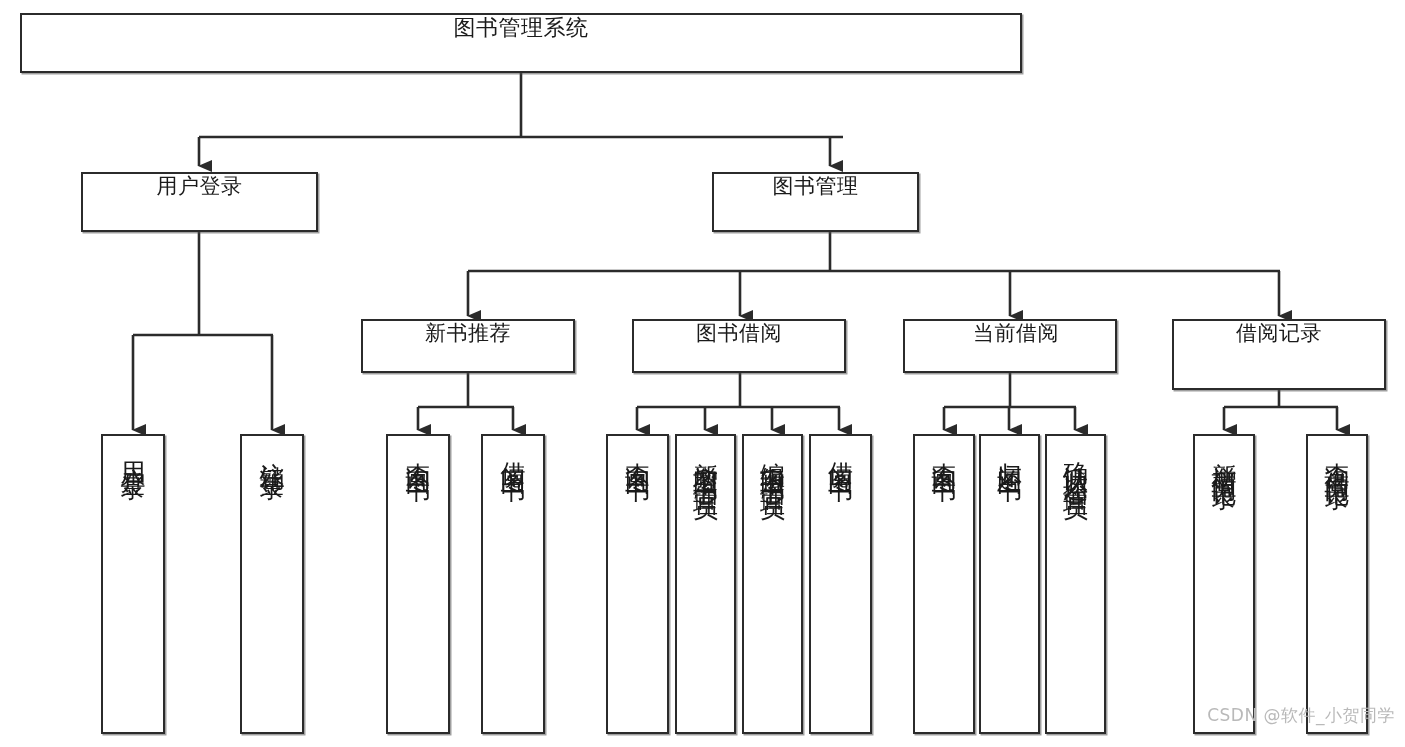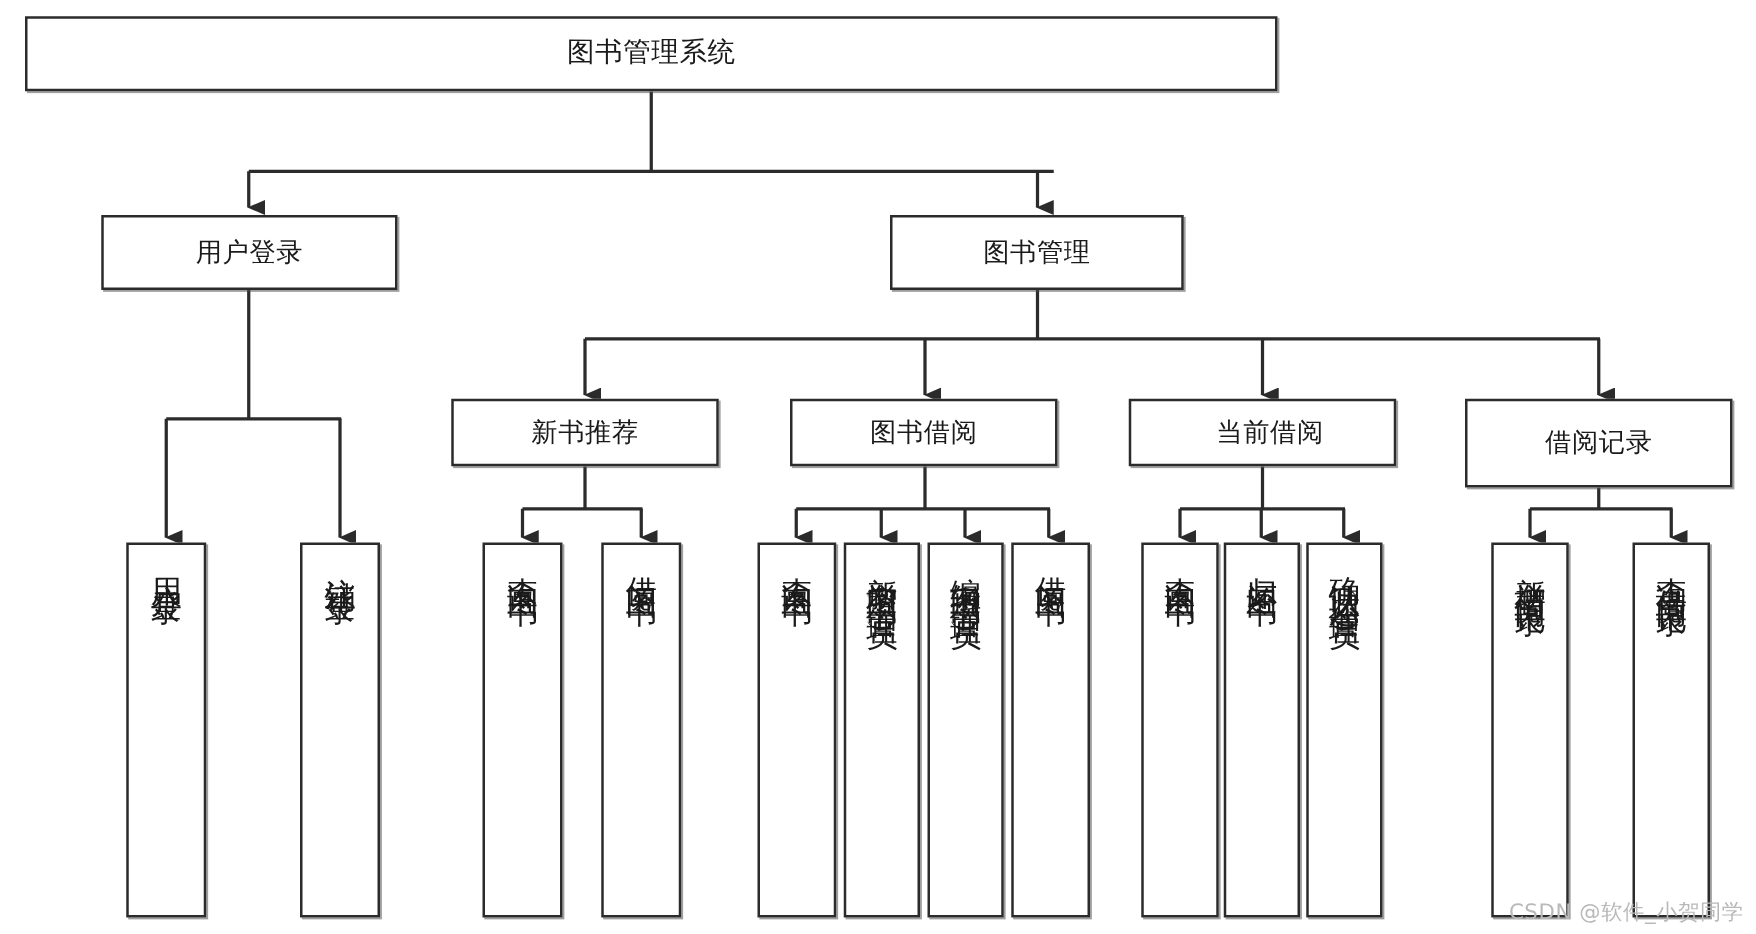--- a/index.html
+++ b/index.html
@@ -25,21 +25,21 @@
     width: 1405px;
     height: 747px;
     pointer-events: none;
   }
   .node {
     position: absolute;
     box-sizing: border-box;
     border: 2px solid #2b2b2b;
     background: #ffffff;
     display: flex;
-    align-items: center;
+    align-items: flex-start;
     justify-content: center;
     text-align: center;
     color: #1a1a1a;
     box-shadow: 1.5px 1.5px 0 0 rgba(80,80,80,0.55);
   }
   .node .lbl {
     display: block;
     line-height: 1.18;
     letter-spacing: 0.5px;
   }
@@ -60,21 +60,21 @@
     writing-mode: vertical-rl;
     text-orientation: upright;
     font-size: 25px;
     line-height: 1.0;
     letter-spacing: 5px;
     white-space: nowrap;
   }
   .watermark {
     position: absolute;
     right: 10px;
-    bottom: 6px;
+    bottom: 20px;
     font-size: 17px;
     color: #b9b9b9;
     letter-spacing: 0.5px;
     white-space: nowrap;
     user-select: none;
   }
 </style>
 </head>
 <body>
 
@@ -130,21 +130,21 @@
     </g>
   </svg>
 
   <div class="node horiz root" style="left:20px; top:13px; width:1002px; height:60px;">
     <span class="lbl">图书管理系统</span>
   </div>
 
   <div class="node horiz" style="left:81px; top:172px; width:237px; height:60px;">
     <span class="lbl">用户登录</span>
   </div>
-  <div class="node horiz" style="left:712px; top:172px; width:235px; height:60px;">
+  <div class="node horiz" style="left:712px; top:172px; width:207px; height:60px;">
     <span class="lbl">图书管理</span>
   </div>
 
   <div class="node horiz" style="left:361px; top:319px; width:214px; height:54px;">
     <span class="lbl">新书推荐</span>
   </div>
   <div class="node horiz" style="left:632px; top:319px; width:214px; height:54px;">
     <span class="lbl">图书借阅</span>
   </div>
   <div class="node horiz" style="left:903px; top:319px; width:214px; height:54px;padding-left:12px;">

